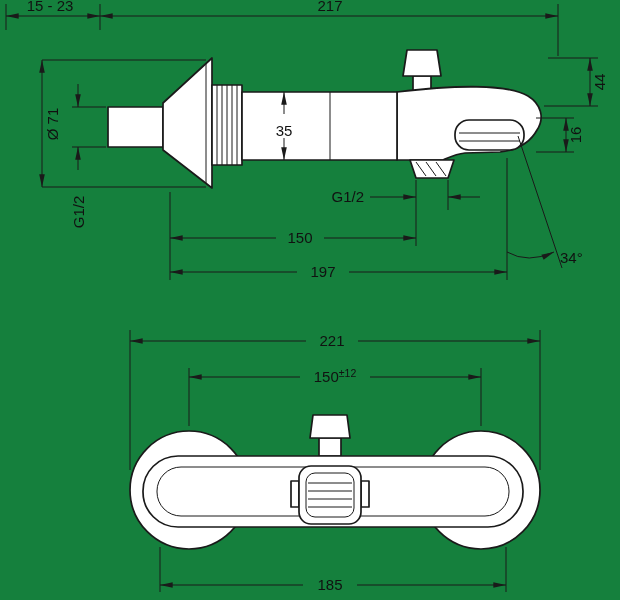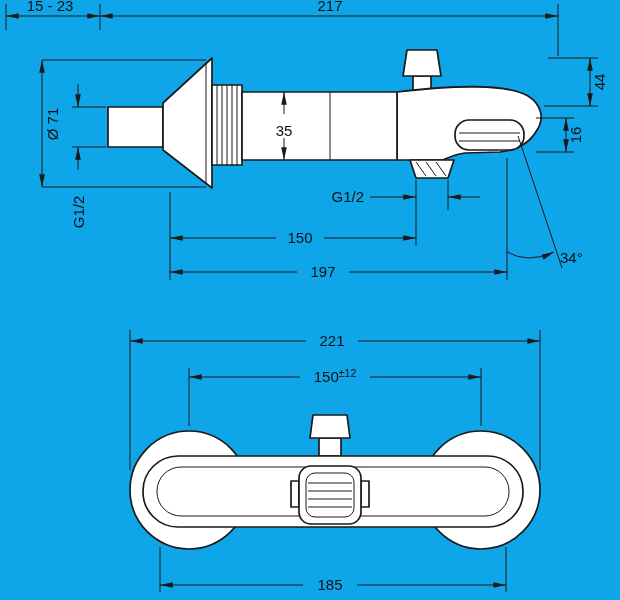--- a/index.html
+++ b/index.html
@@ -1,16 +1,16 @@
 <!DOCTYPE html>
 <html><head>
 <meta charset="utf-8">
 <style>
   html,body{margin:0;padding:0;background:#ffffff;}
-  .stage{position:relative;width:620px;height:600px;background:#0ea5e9;overflow:hidden;
+  .stage{position:relative;width:620px;height:600px;background:#15803d;overflow:hidden;
          font-family:"Liberation Sans", sans-serif;}
   .draw{stroke:#1a1a1a;stroke-width:1.7;fill:none;stroke-linejoin:round;}
   .fw{fill:#ffffff;}
   .thin{stroke-width:1;}
   .dim{stroke:#1a1a1a;stroke-width:1;fill:none;}
   .lbl{font-family:"Liberation Sans", sans-serif;font-size:15px;fill:#111111;stroke:none;}
   .sup{font-size:10.5px;}
 </style>
 </head>
 <body>

